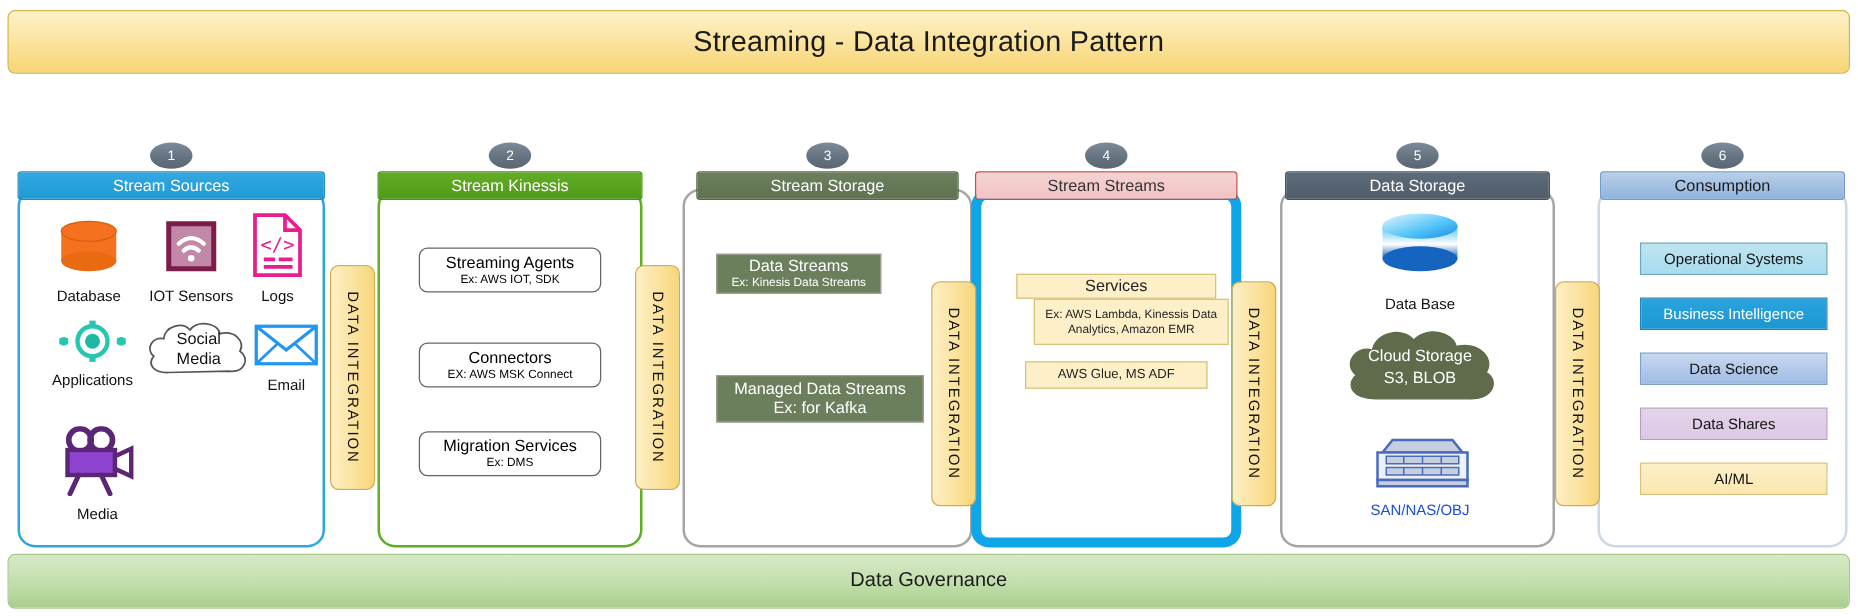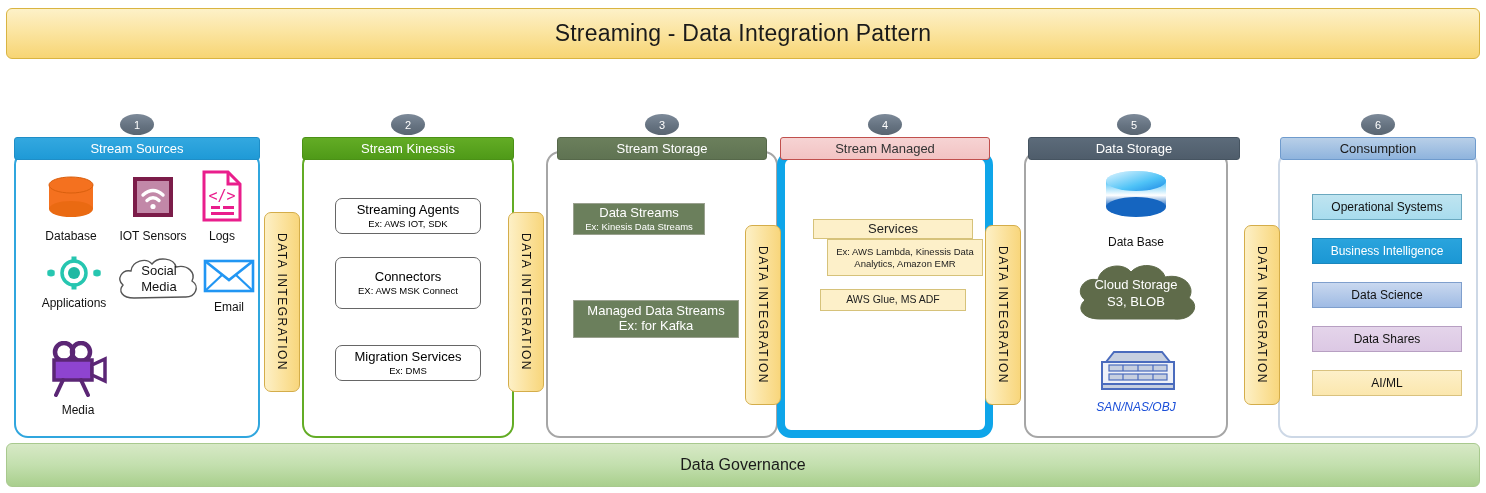--- a/index.html
+++ b/index.html
@@ -245,21 +245,21 @@
       <div class="badge">2</div>
       <span>Stream Kinessis</span>
     </div>
     <div class="col-body" style="width:212px; height:287px;">
 
       <div class="inner-box box-white" style="left:31px; top:45px; width:146px; height:36px;">
         <span class="ib-title">Streaming Agents</span>
         <span class="ib-sub">Ex: AWS IOT, SDK</span>
       </div>
 
-      <div class="inner-box box-white" style="left:31px; top:104px; width:146px; height:52px;">
+      <div class="inner-box box-white" style="left:31px; top:121px; width:146px; height:36px;">
         <span class="ib-title">Connectors</span>
         <span class="ib-sub">EX: AWS MSK Connect</span>
       </div>
 
       <div class="inner-box box-white" style="left:31px; top:192px; width:146px; height:36px;">
         <span class="ib-title">Migration Services</span>
         <span class="ib-sub">Ex: DMS</span>
       </div>
     </div>
   </div>
@@ -287,21 +287,21 @@
     </div>
   </div>
 
   <div class="di" style="left:745px; top:225px;">
     <span class="di-text">DATA INTEGRATION</span>
   </div>
 
   <div class="col c4" style="left:777px; width:216px;">
     <div class="col-head" style="width:210px; margin-left:3px;">
       <div class="badge">4</div>
-      <span>Stream Managed</span>
+      <span>Stream Streams</span>
     </div>
     <div class="col-body" style="width:216px; height:287px;">
 
       <div class="inner-box box-cream" style="left:28px; top:60px; width:160px; height:20px;">
         <span class="ib-title">Services</span>
       </div>
 
       <div class="inner-box box-cream" style="left:30px; top:80px; width:156px; height:37px; padding:0 5px; text-align:center;margin-left:12px;">
         <span class="ib-sub">Ex: AWS Lambda, Kinessis Data Analytics, Amazon EMR</span>
       </div>
@@ -314,21 +314,21 @@
 
   <div class="di" style="left:985px; top:225px;">
     <span class="di-text">DATA INTEGRATION</span>
   </div>
 
   <div class="col c5" style="left:1024px; width:220px;">
     <div class="col-head" style="width:212px; margin-left:4px;">
       <div class="badge">5</div>
       <span>Data Storage</span>
     </div>
-    <div class="col-body" style="width:204px; height:287px;">
+    <div class="col-body" style="width:220px; height:287px;">
 
       <div class="src" style="left:55px; top:16px; width:110px;">
         <svg width="78" height="56" viewBox="0 0 78 56">
           <defs>
             <linearGradient id="dbg" x1="0" y1="0" x2="0" y2="1">
               <stop offset="0%" stop-color="#4fc3f7"></stop>
               <stop offset="55%" stop-color="#ffffff"></stop>
               <stop offset="100%" stop-color="#1565c0"></stop>
             </linearGradient>
             <linearGradient id="dbtop" x1="0" y1="0" x2="1" y2="1">
@@ -347,21 +347,21 @@
 
       <div class="src" style="left:40px; top:110px; width:140px;">
         <svg width="136" height="62" viewBox="0 0 136 62">
           <path d="M32 56 C14 56 8 45 17 37 C6 29 16 13 30 17 C32 3 54 -2 63 9
                    C73 -2 94 2 97 14 C116 10 128 24 121 35 C133 42 125 58 106 56 Z" fill="#5f6b4a" stroke="#5f6b4a" stroke-width="1"></path>
           <text x="68" y="26" font-size="13" fill="#ffffff" text-anchor="middle" font-family="Liberation Sans, sans-serif">Cloud  Storage</text>
           <text x="68" y="43" font-size="13" fill="#ffffff" text-anchor="middle" font-family="Liberation Sans, sans-serif">S3, BLOB</text>
         </svg>
       </div>
 
-      <div class="src" style="left:42px; top:195px; width:136px;font-style:italic;">
+      <div class="src" style="left:42px; top:195px; width:136px;">
         <svg width="96" height="46" viewBox="0 0 96 46">
           <path d="M18 14 L26 4 H74 L82 14 Z" fill="#c6cfe0" stroke="#4a6bbd" stroke-width="2"></path>
           <rect x="14" y="14" width="72" height="22" fill="#eef1f8" stroke="#4a6bbd" stroke-width="2"></rect>
           <rect x="21" y="17" width="58" height="6" fill="#c6cfe0" stroke="#4a6bbd" stroke-width="1.2"></rect>
           <rect x="21" y="26" width="58" height="6" fill="#c6cfe0" stroke="#4a6bbd" stroke-width="1.2"></rect>
           <path d="M35 17 V23 M50 17 V23 M65 17 V23 M35 26 V32 M50 26 V32 M65 26 V32" stroke="#4a6bbd" stroke-width="1.2"></path>
           <rect x="14" y="36" width="72" height="5" fill="#c6cfe0" stroke="#4a6bbd" stroke-width="2"></rect>
         </svg>
         <span class="src-label" style="color:#1b4fd8;">SAN/NAS/OBJ</span>
       </div>

